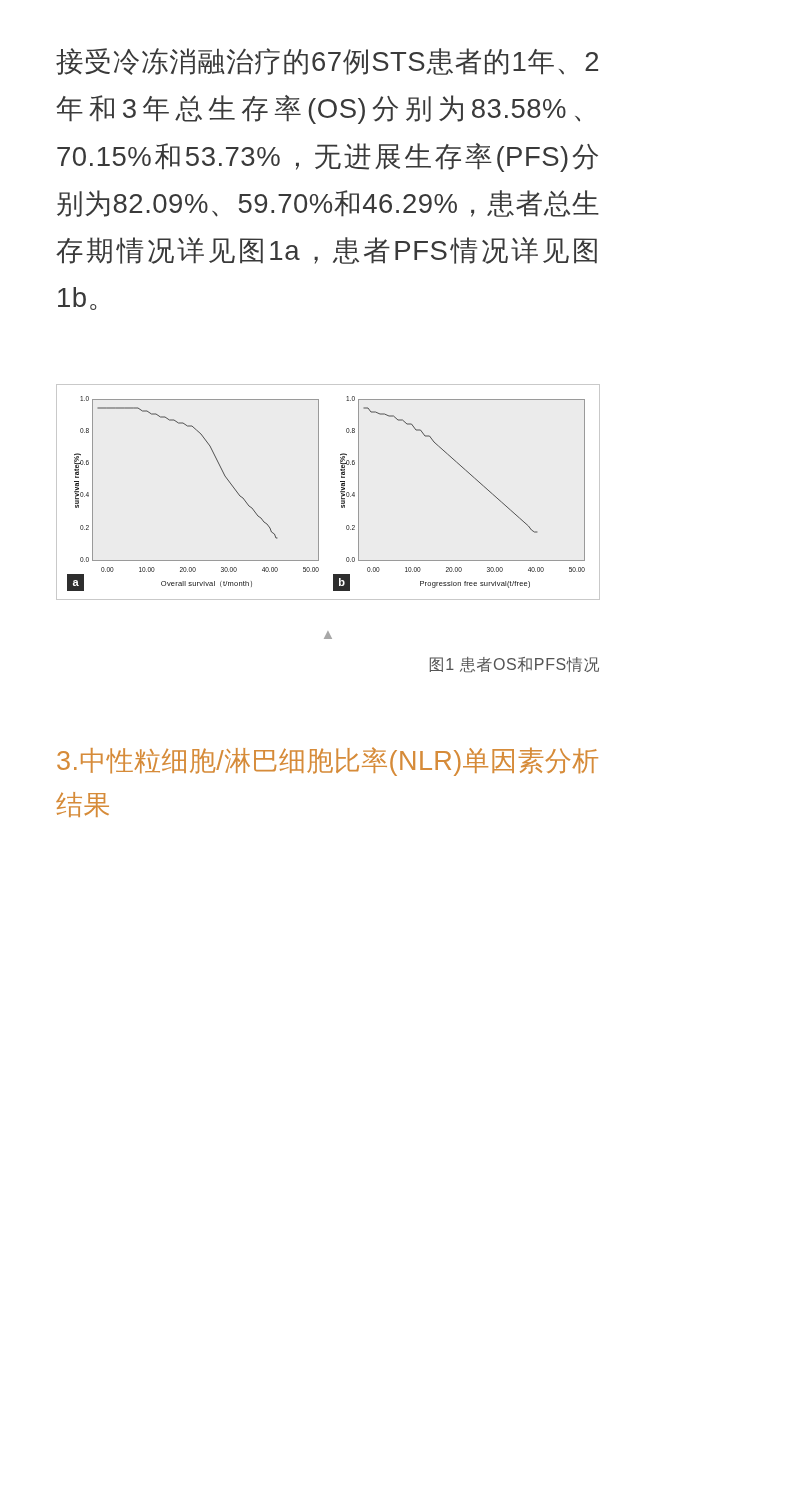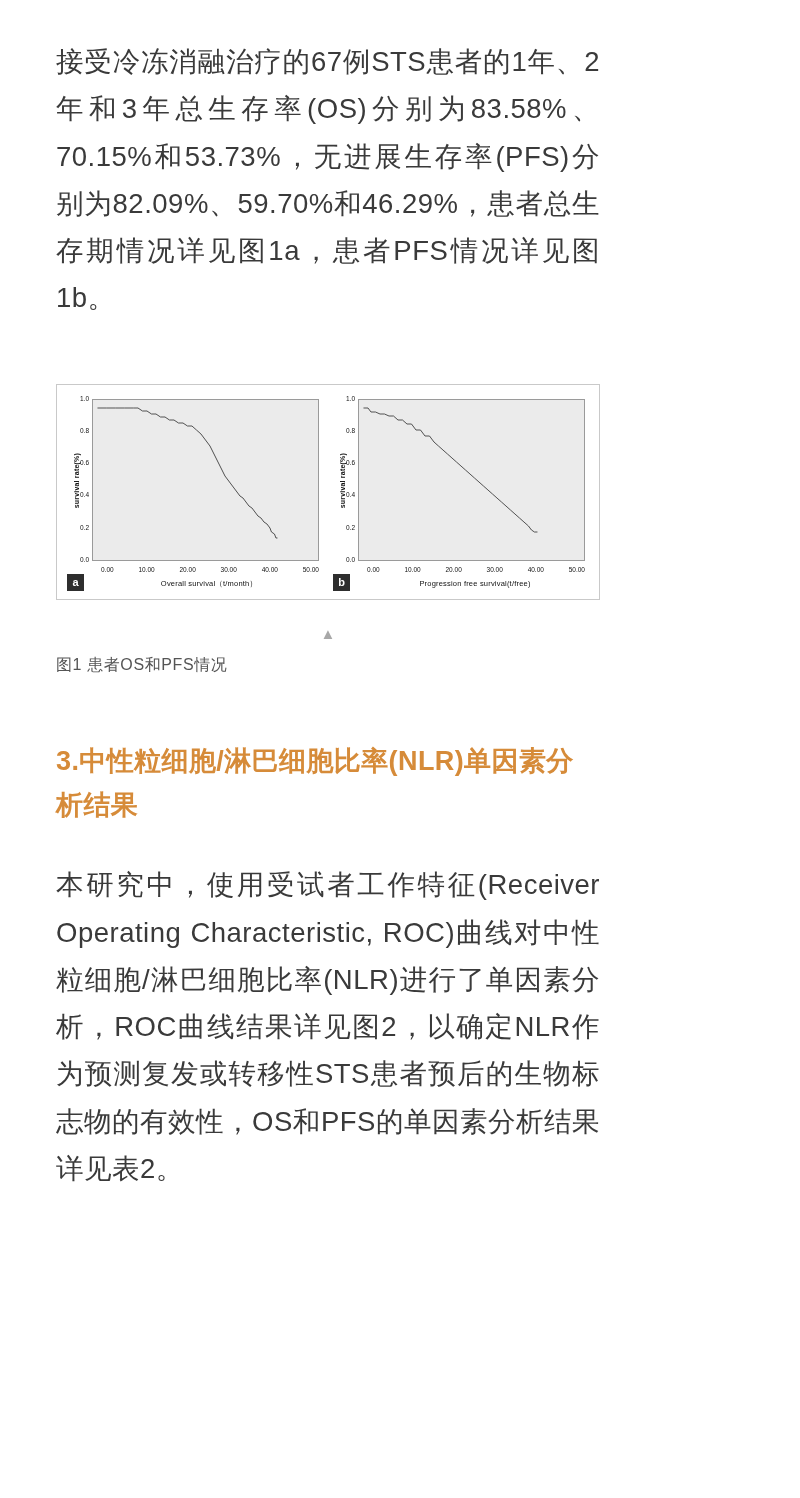--- a/index.html
+++ b/index.html
@@ -121,30 +121,30 @@
     text-align: center;
   }
   .fig-caption-mark {
     text-align: center;
     margin-top: 26px;
     color: #a8a8a8;
     font-size: 15px;
     line-height: 1;
   }
   .fig-caption {
-    text-align: left;
+    text-align: right;
     font-size: 16px;
     color: #555;
     margin-top: 14px;
     letter-spacing: 0.6px;
   }
   .section-heading {
     margin-top: 64px;
     font-size: 27px;
-    font-weight: bold;
+    font-weight: normal;
     line-height: 1.62;
     color: #d68b39;
     letter-spacing: 0.4px;
   }
   .para-body {
     margin-top: 34px;
   }
 </style>
 </head>
 <body>
@@ -215,15 +215,14 @@
       </div>
 
     </div>
 
     <div class="fig-caption-mark">▲</div>
     <div class="fig-caption">图1  患者OS和PFS情况</div>
   </div>
 
   <h2 class="section-heading">3.中性粒细胞/淋巴细胞比率(NLR)单因素分析结果</h2>
 
-  <p class="para para-body">本研究中，使用受试者工作特征(Receiver Operating Characteristic, ROC)曲线对中性粒细胞/淋巴细胞比率(NLR)进行了单因素分析，ROC曲线结果详见图2，以确定NLR作为预测复发或转移性STS患者预后的生物标志物的有效性，OS和PFS的单因素分析结果详见表2。</p>
 
 </div>
 
 </body></html>

